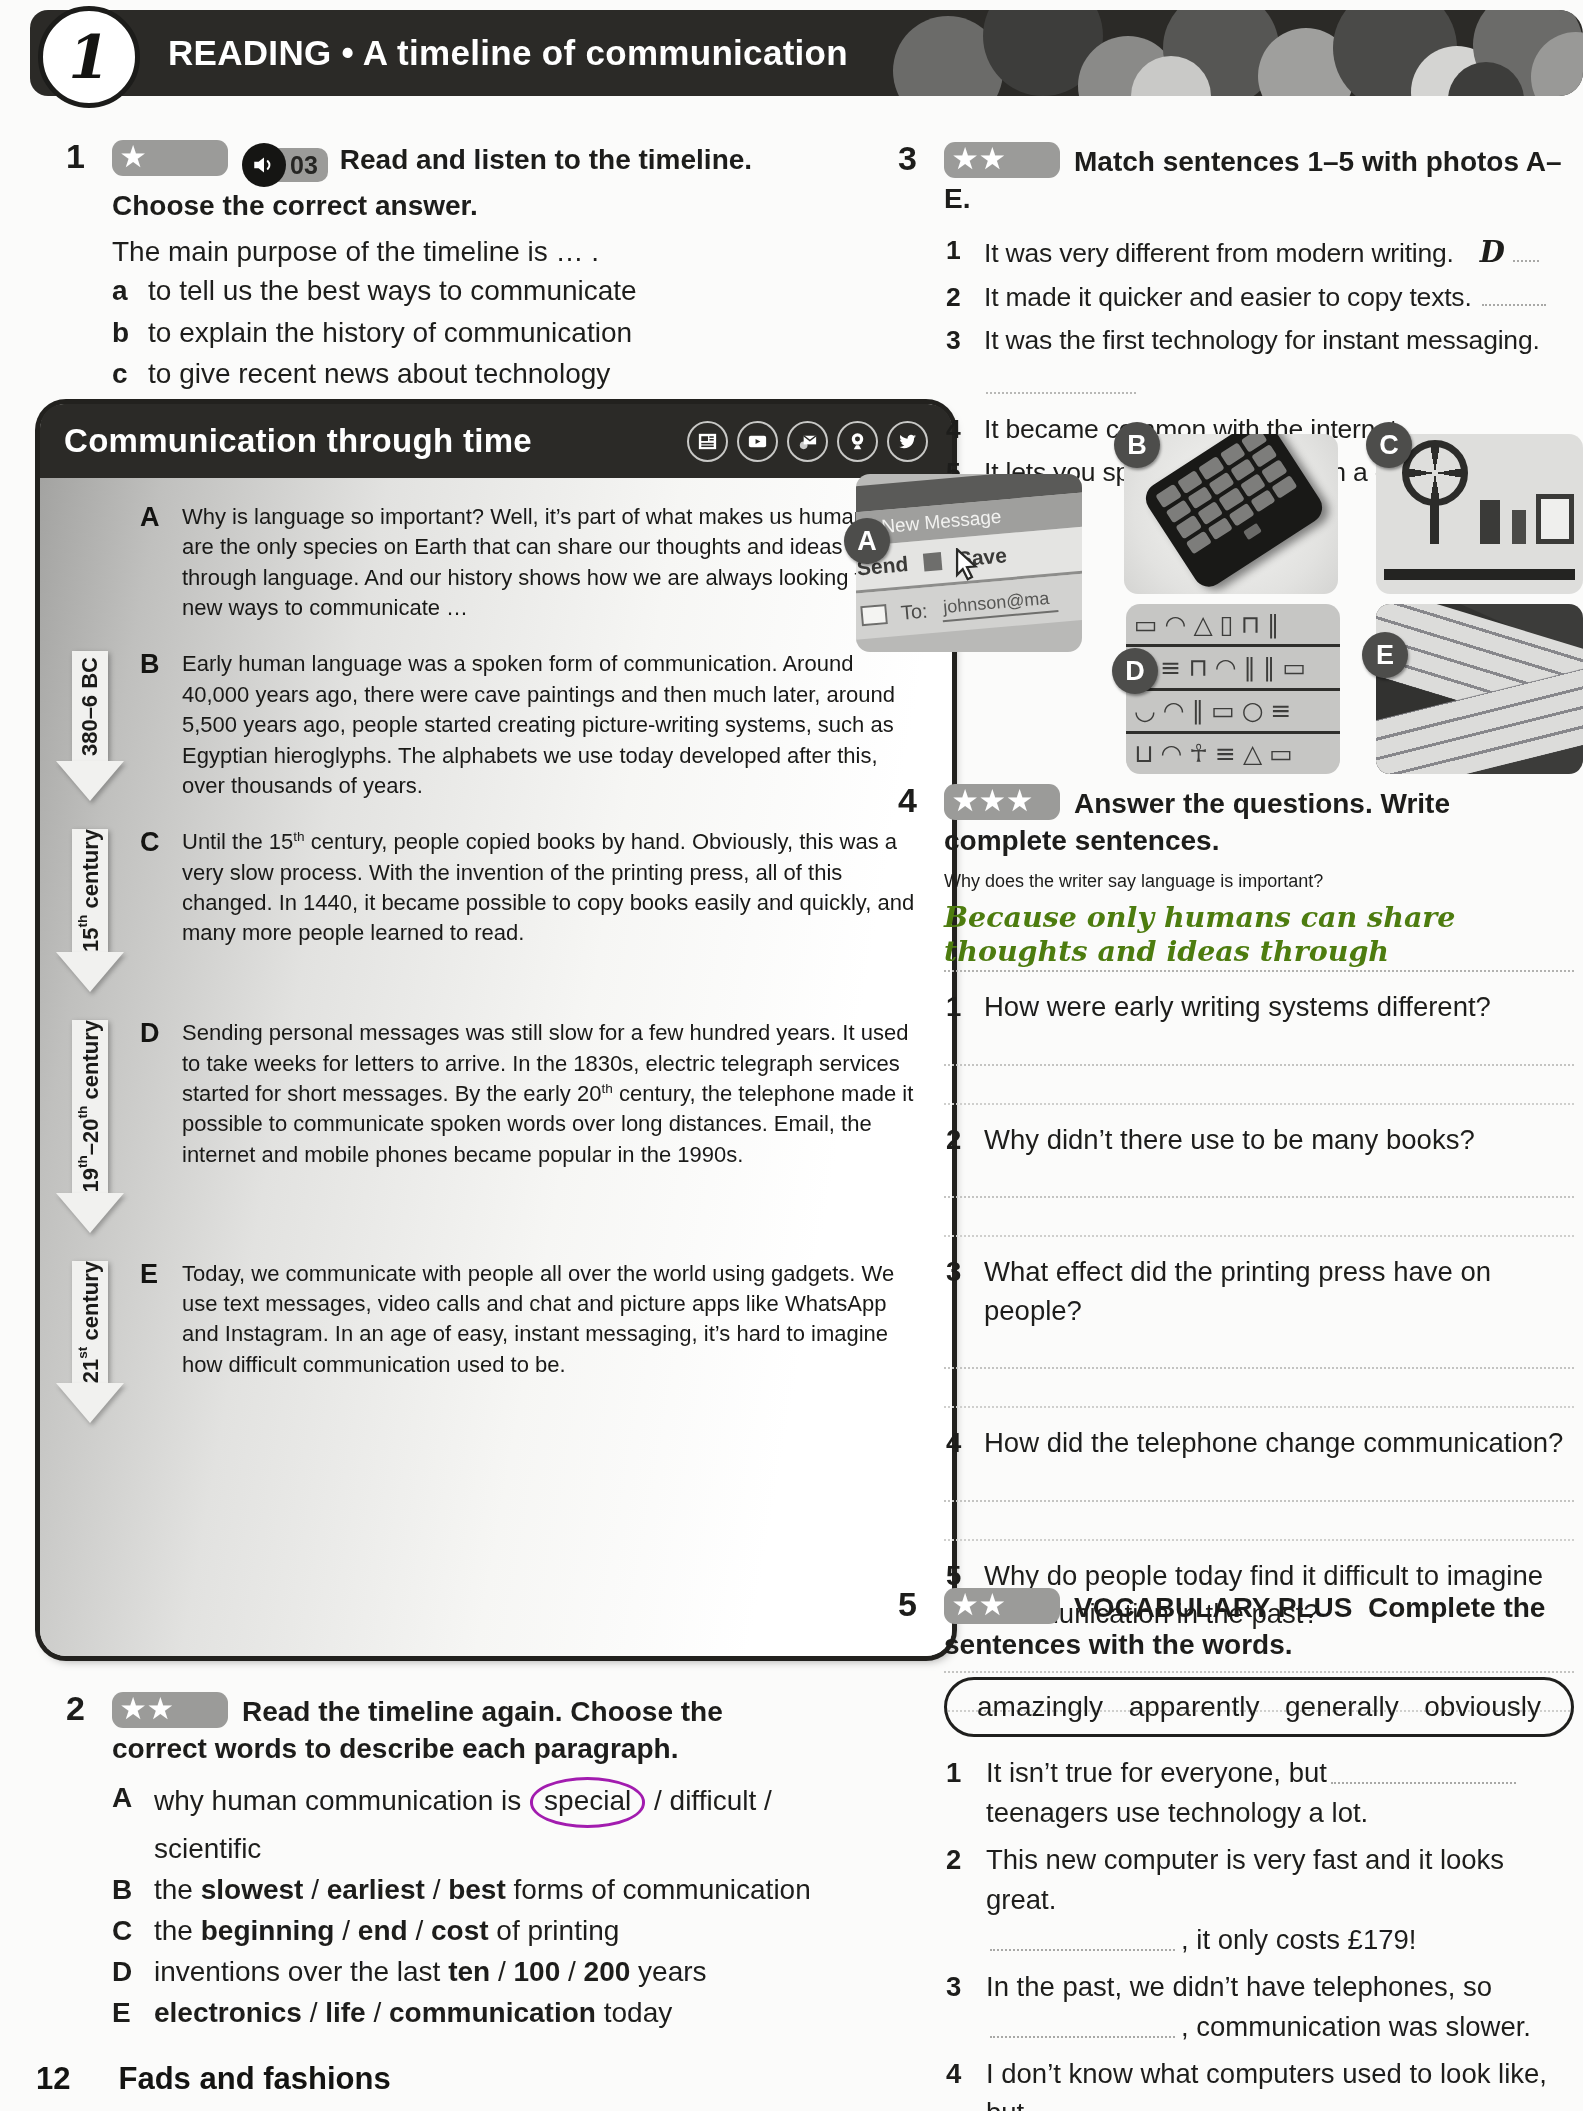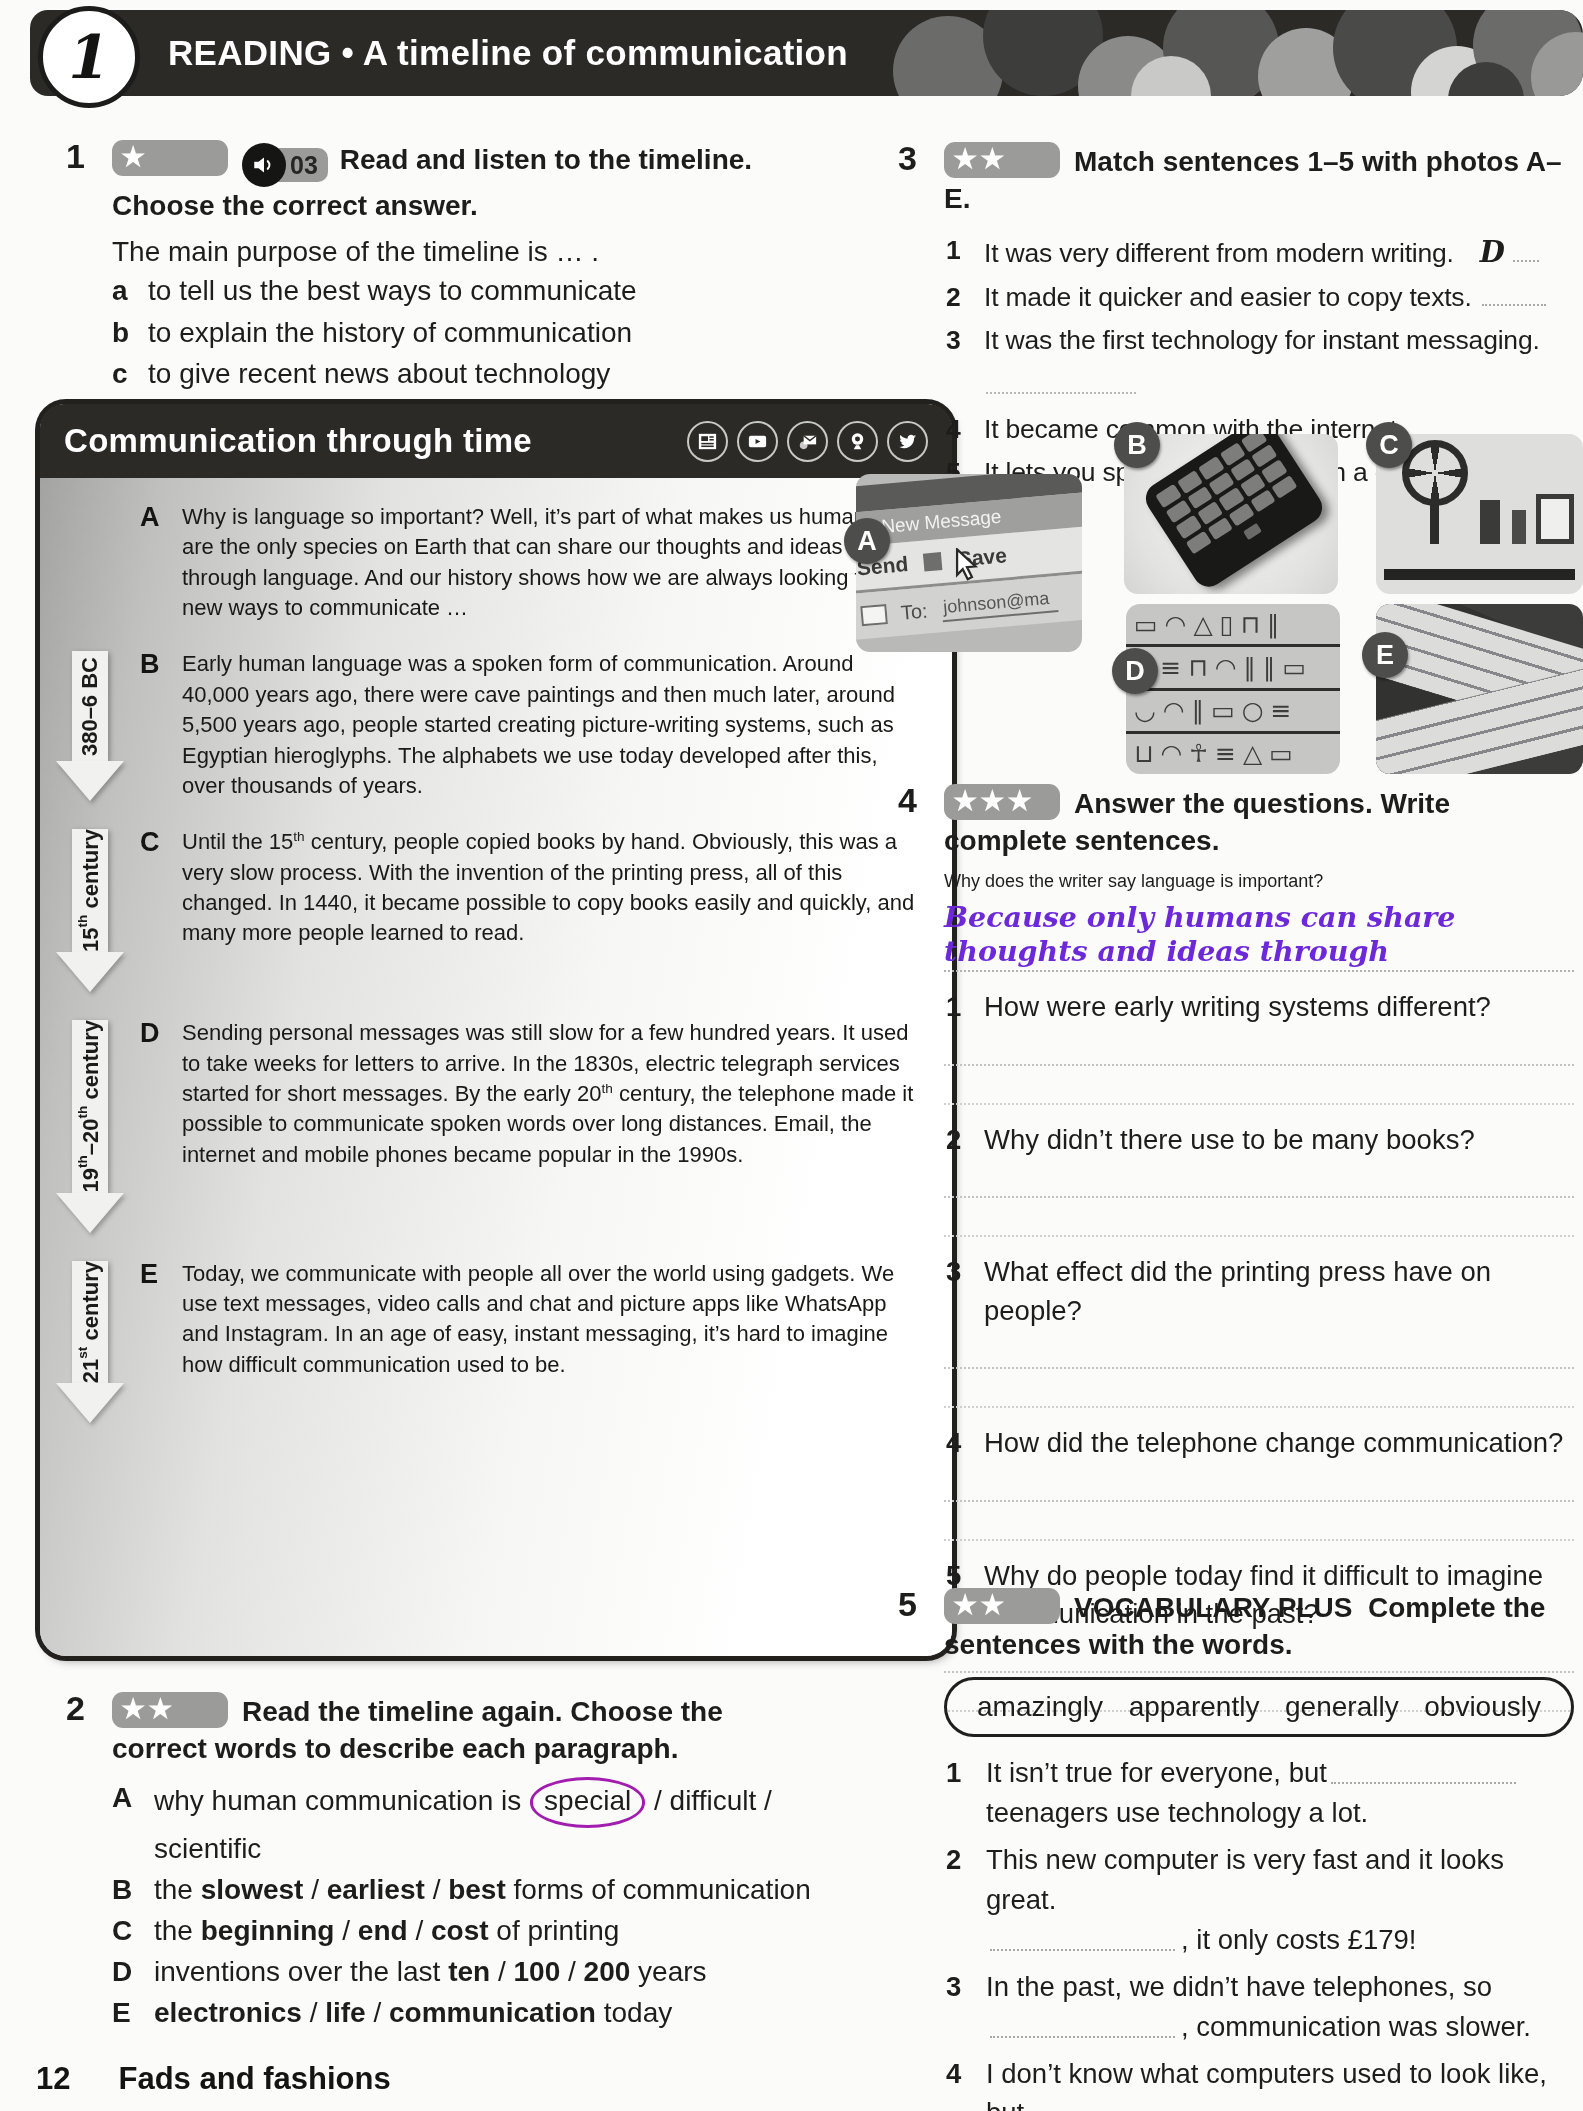--- a/index.html
+++ b/index.html
@@ -127,21 +127,21 @@
   .sheet{position:absolute;background:
          repeating-linear-gradient(0deg,#dcdcda 0 16px,#87878b 16px 19px),
          repeating-linear-gradient(90deg,rgba(70,70,68,.55) 0 2px,transparent 2px 24px);}
   .sheet1{left:-30px;top:14px;width:260px;height:86px;transform:rotate(17deg);}
   .sheet2{left:-26px;top:92px;width:256px;height:74px;transform:rotate(-14deg);}
   .press-bar{position:absolute;left:-10px;top:-8px;width:110px;height:200px;background:#2a2a28;transform:rotate(24deg);opacity:.55;}
 
   
   .ex4{left:944px;top:784px;width:630px;}
   .ex-q{font-size:18px;font-weight:normal;margin-top:12px;}
-  .hand-line{display:block;font-size:28.5px;border-bottom:2px dotted #b2b2b0;padding-bottom:2px;margin-top:8px;color:#6d28d9;font-style:italic;}
+  .hand-line{display:block;font-size:28.5px;border-bottom:2px dotted #b2b2b0;padding-bottom:2px;margin-top:8px;color:#4d7c0f;font-style:italic;}
   .hand-line2{border-bottom-width:0;}
   .hand-line2 span{display:inline-block;border-bottom:2px dotted #b2b2b0;padding-right:26px;}
   .q-row{position:relative;padding-left:40px;font-size:27.5px;line-height:1.4;margin-top:16px;}
   .q-num{position:absolute;left:2px;font-weight:bold;}
   .dots{height:37px;border-bottom:2px dotted #c4c4c2;}
   .dots.d2{border-bottom-color:#cfcfcd;}
 
   
   .ex5{left:944px;top:1588px;width:630px;}
   .vocab-label{font-weight:bold;}

